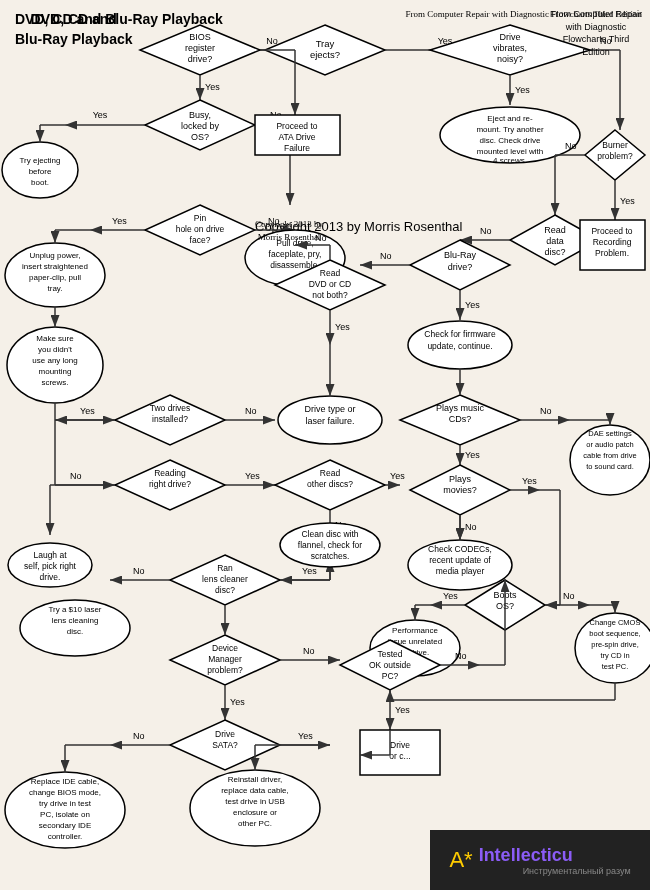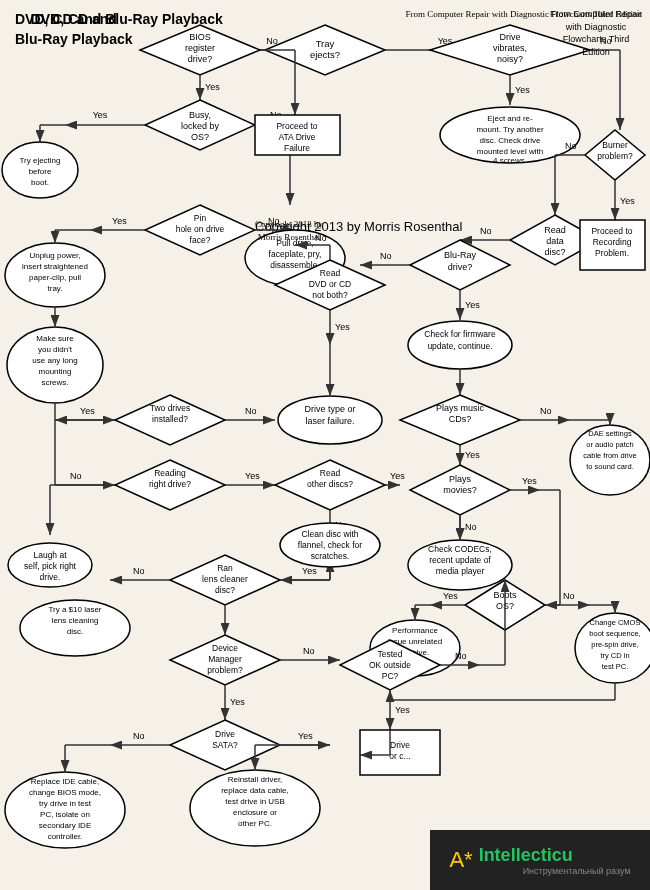--- a/index.html
+++ b/index.html
@@ -62,21 +62,21 @@
       right: 0;
       width: 220px;
       height: 60px;
       background: #222;
       display: flex;
       align-items: center;
       justify-content: center;
       padding: 5px;
     }
     .watermark-text {
-      color: #22c55e;
+      color: #8b5cf6;
       font-size: 18px;
       font-weight: bold;
       font-family: Arial, sans-serif;
     }
     .watermark-sub {
       color: #888;
       font-size: 9px;
       display: block;
       text-align: center;
       padding-left: 44px;

